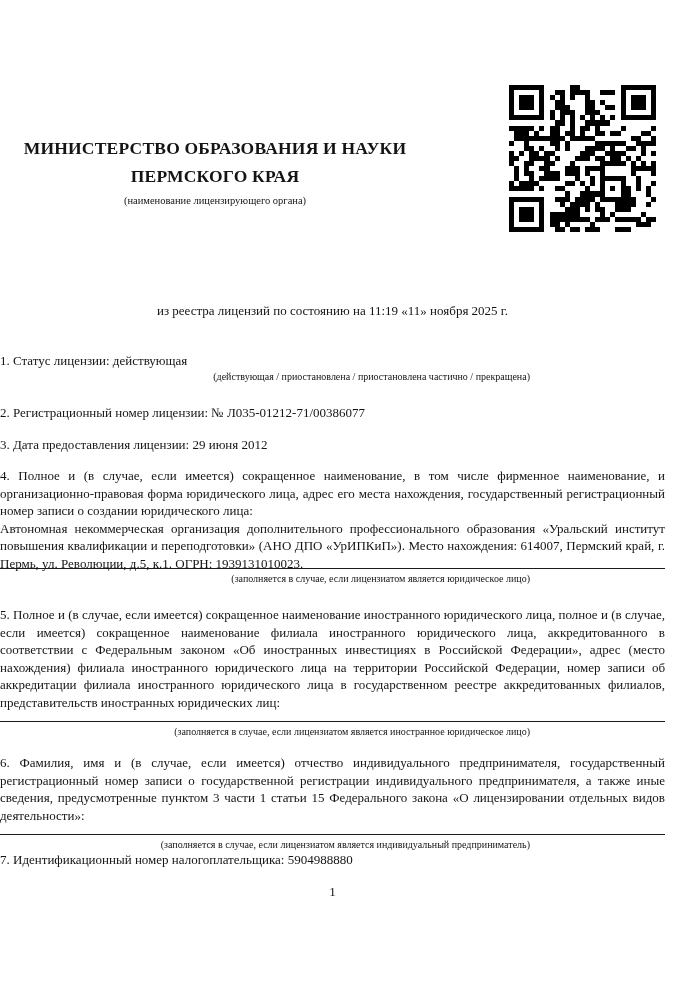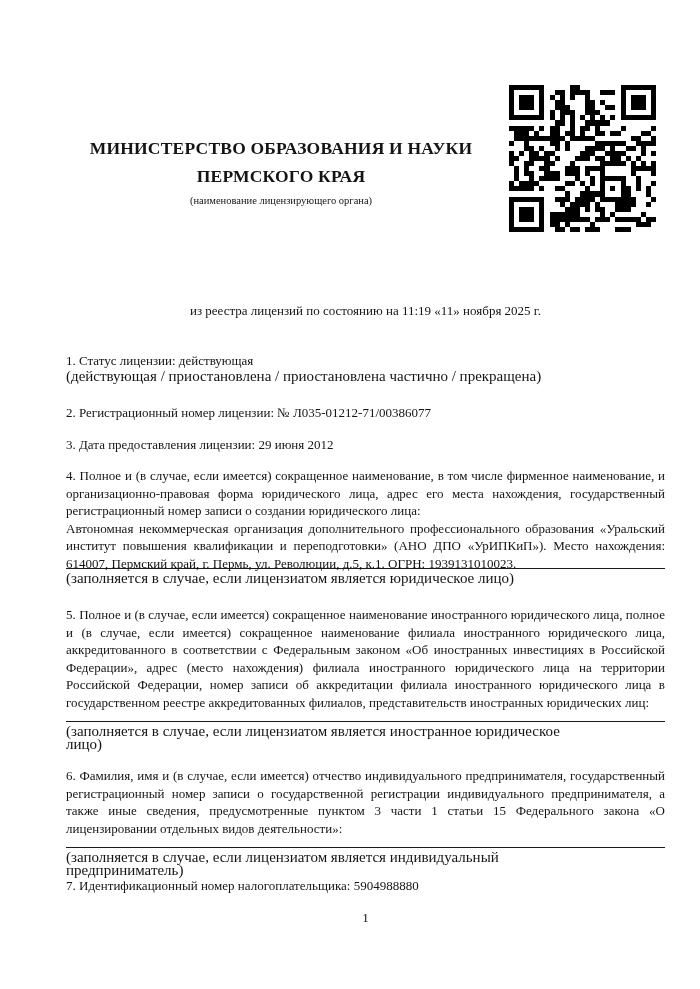--- a/index.html
+++ b/index.html
@@ -5,21 +5,20 @@
   * { margin: 0; padding: 0; box-sizing: border-box; }
   html, body { background: #ffffff; }
   .page {
     position: relative;
     width: 700px;
     height: 989px;
     margin: 0 auto;
     background: #ffffff;
     font-family: "Liberation Serif", serif;
     color: #141414;
-    padding-left: 66px;
     padding-right: 35px;
     overflow: hidden;
   }
   .header-row {
     display: flex;
     justify-content: space-between;
     align-items: flex-start;
     padding-top: 85px;
   }
   .ministry {
@@ -50,22 +49,22 @@
     font-size: 13px;
     line-height: 17.5px;
   }
   .item {
     font-size: 13px;
     line-height: 17.5px;
   }
   .justify { text-align: justify; }
   .caption-row {
     width: 530px;
-    text-align: left;
-    font-size: 15px;
+    text-align: right;
+    font-size: 10px;
     line-height: 13px;
   }
   .rule {
     border: none;
     border-top: 1.6px solid #1a1a1a;
     height: 0;
     width: 100%;
   }
   .mt-item1   { margin-top: 32px; }
   .mt-cap1    { margin-top: 1px; }

